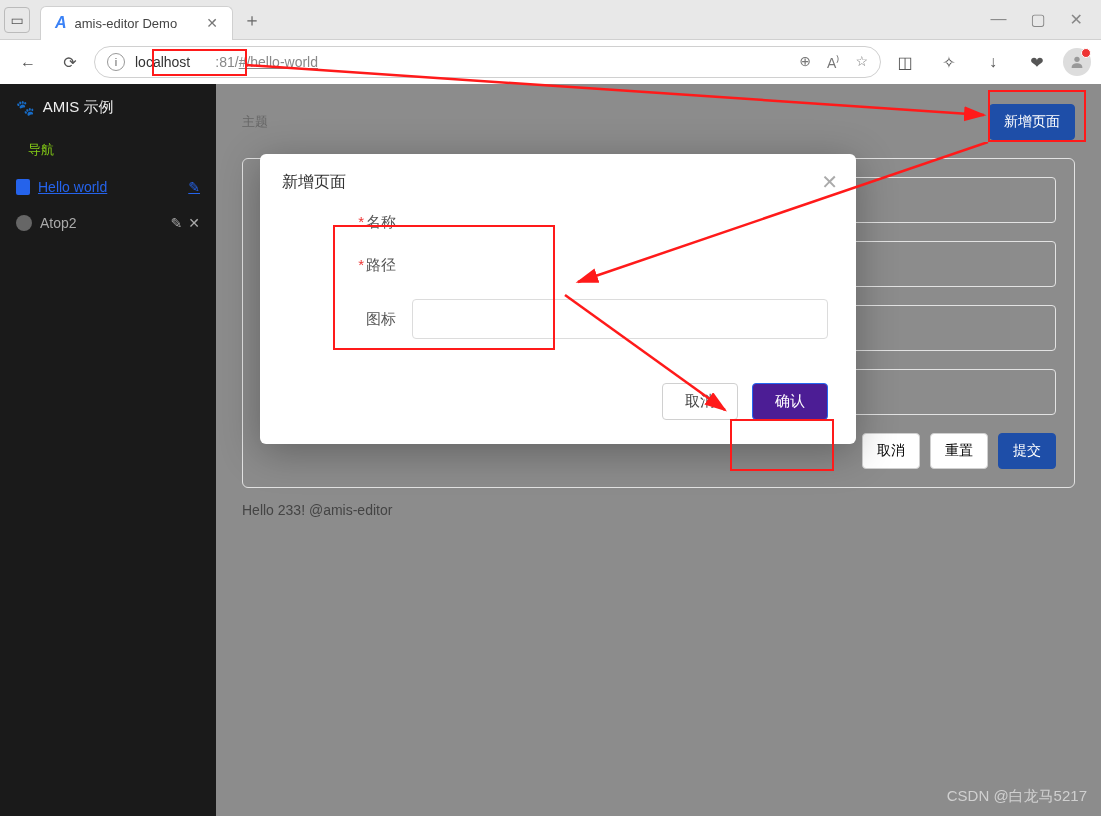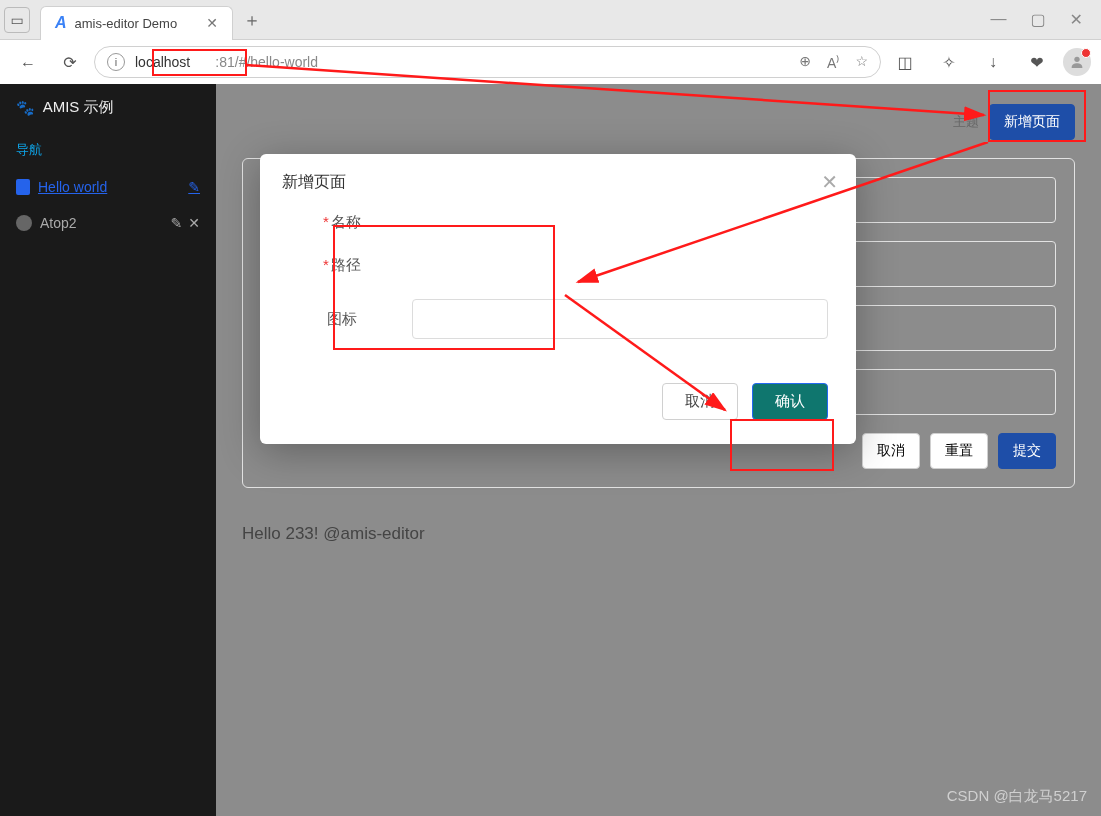--- a/index.html
+++ b/index.html
@@ -13,64 +13,64 @@
 .tab-title { font-size:13px; color:#444; margin-right:29px;}
 .tab-close { color:#777; font-size:14px;}
 .new-tab { color:#666; font-size:18px; margin-left:10px;}
 .winctrl { margin-left:auto; display:flex; gap:24px; padding-right:18px; color:#888;}
 .addrbar { display:flex; align-items:center; height:44px; padding:0 10px; gap:6px; background:#fff;}
 .icnbtn { width:36px; height:32px; display:flex; align-items:center; justify-content:center; color:#555; font-size:16px; border-radius:4px;}
 .urlbox { flex:1; display:flex; align-items:center; height:32px; border:1px solid #d0d0d0; border-radius:16px; padding:0 12px; font-size:14px; color:#555;}
 .urlbox .info { border:1px solid #999; border-radius:50%; width:18px; height:18px; display:flex; align-items:center; justify-content:center; font-size:11px; margin-right:10px; color:#666;}
 .urlhost { color:#333; }
 .urlport { color:#888;margin-left:25px;}
-.urlpath { color:#888;}
+.urlpath { color:#888;text-decoration:underline;}
 .urltools { display:flex; gap:16px; margin-left:auto; color:#777;}
 .addr-right { display:flex; gap:8px; align-items:center;}
 .avatar { width:28px; height:28px; background:#ddd; border-radius:50%; position:relative; display:flex; align-items:center; justify-content:center;}
 .avatar::after { content:""; position:absolute; top:0; right:0; width:8px; height:8px; background:#e33; border-radius:50%; border:1px solid #fff;}
 
 
 .app { position:absolute; top:84px; left:0; right:0; bottom:0; display:flex;}
 .sidebar { width:216px; background:#1a1a1a; color:#aaa; font-size:14px;}
 .app-title { display:flex; align-items:center; gap:8px; padding:14px 16px; color:#eee; font-size:15px;}
-.nav-label { padding:10px 16px; color:#0ea5e9; font-size:13px;}
+.nav-label { padding:10px 28px; color:#84cc16; font-size:13px;}
 .nav-item { display:flex; align-items:center; gap:8px; padding:10px 16px;}
 .nav-item.active { color:#2563eb;text-decoration:underline;}
 .nav-item.active .doc-icon { background:#2563eb;}
 .doc-icon { width:14px; height:16px; background:#888; border-radius:2px; display:inline-block;}
 .spot-icon { width:16px; height:16px; background:#666; border-radius:50%; display:inline-block;}
 .nav-actions { margin-left:auto; display:flex; gap:6px; color:inherit;}
 .main { flex:1; background:#fff; position:relative; padding:20px 26px; overflow:hidden;}
-.topbar { display:flex; justify-content:flex-end; align-items:center; gap:10px;}
+.topbar { display:flex; justify-content:space-between; align-items:center; gap:10px;}
 .ghost-text { color:#666; font-size:13px;}
 .btn { padding:8px 14px; border-radius:4px; font-size:14px; border:1px solid #d0d0d0; background:#fff; cursor:pointer;}
 .btn-primary { background:#1e4ea8; color:#fff; border-color:#1e4ea8;}
 .card { margin-top:18px; border:1px solid #e3e3e3; border-radius:6px; padding:18px;}
 .fieldrow { height:46px; border:1px solid #e3e3e3; border-radius:4px; margin-bottom:18px;}
 .form-actions { display:flex; justify-content:flex-end; gap:10px;}
-.hello-text { margin-top:36px; color:#444; font-size:17px;}
+.hello-text { margin-top:14px; color:#444; font-size:14px;}
 
 
 .dim { position:absolute; inset:0; background:rgba(0,0,0,0.45);}
 .topbar, .card, .hello-text { position:relative; z-index:1;}
 
 
 .modal-wrap { position:absolute; top:154px; left:260px; width:596px; background:#fff; border-radius:6px; z-index:50; box-shadow:0 8px 40px rgba(0,0,0,0.3);}
 .modal-title { padding:18px 22px 10px; font-size:16px; color:#333;}
 .modal-close { position:absolute; top:16px; right:18px; color:#aaa; font-size:20px; cursor:pointer;}
 .modal-body { padding:10px 28px 20px;}
 .mrow { display:flex; align-items:center; margin-bottom:24px;}
-.mlabel { width:124px; text-align:center; padding-right:16px; font-size:15px; color:#555;}
+.mlabel { width:124px; text-align:right; padding-right:16px; font-size:15px; color:#555;}
 .req { color:#e33; margin-right:2px;}
 .minput { flex:1; height:40px; border:1px solid #dcdcdc; border-radius:4px; padding:0 12px; font-size:15px; color:#333;}
 .modal-foot { display:flex; justify-content:flex-end; gap:14px; padding:0 28px 24px;}
 .mbtn { padding:8px 22px; border-radius:4px; font-size:15px; cursor:pointer;}
 .mbtn-cancel { background:#fff; border:1px solid #d0d0d0; color:#444;}
-.mbtn-ok { background:#0f766e; border:1px solid #2468f2; color:#fff;}
+.mbtn-ok { background:#4c1d95; border:1px solid #2468f2; color:#fff;}
 
 
 .annot { position:absolute; border:2px solid #ff1a1a; z-index:60; pointer-events:none;}
 .arrow { position:absolute; z-index:61; pointer-events:none;}
 .watermark { position:absolute; right:14px; bottom:10px; color:rgba(220,220,220,0.85); font-size:15px; z-index:70; }
 </style>
 </head>
 <body>
 
 <div class="titlebar">

